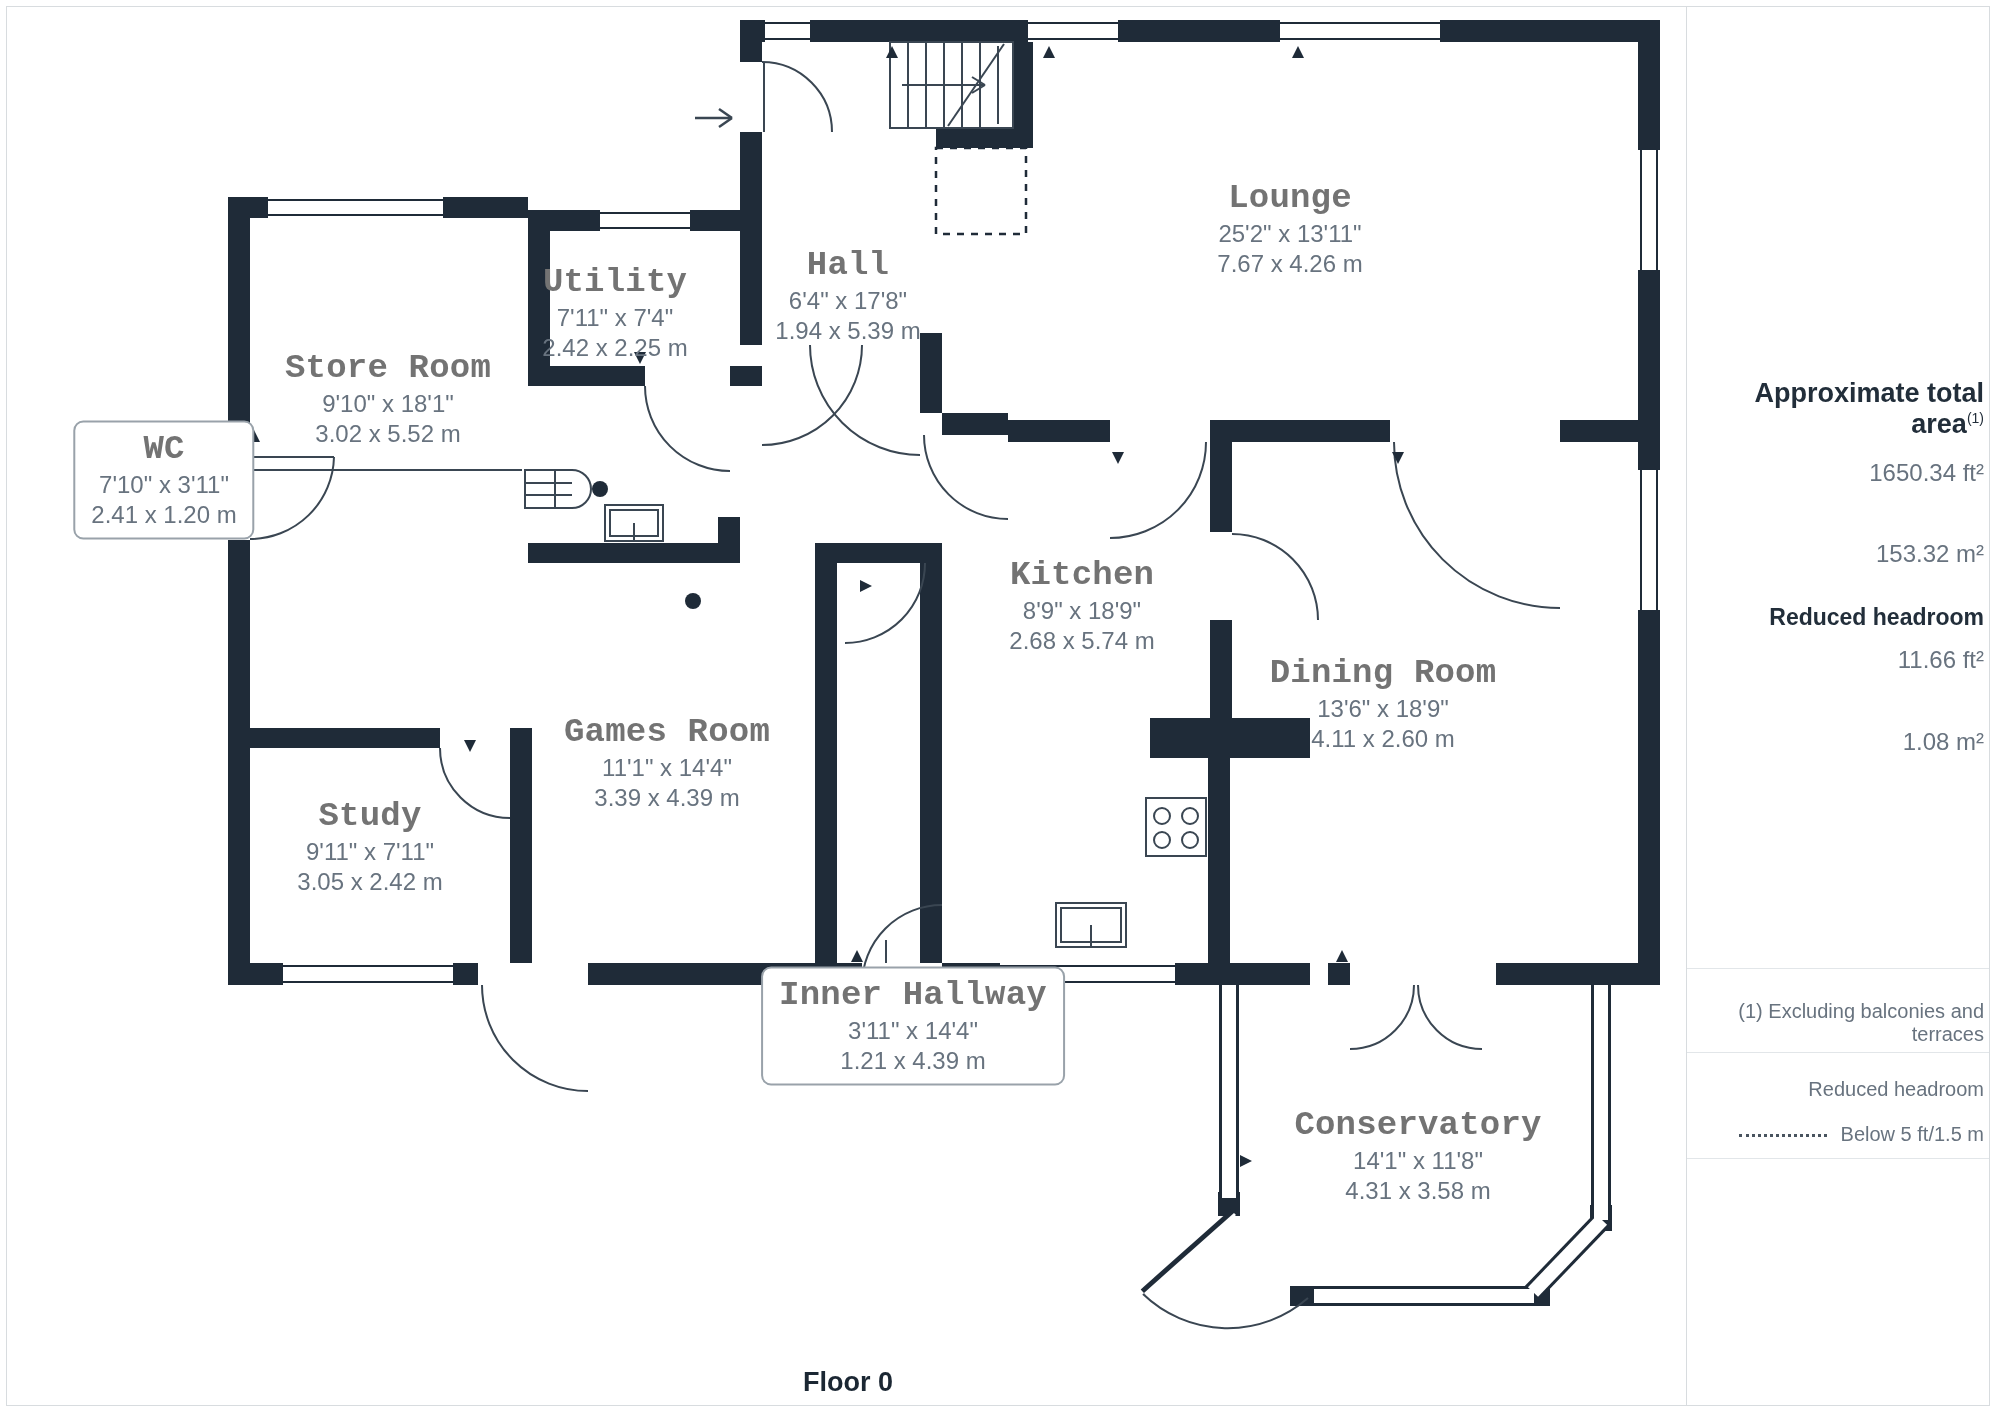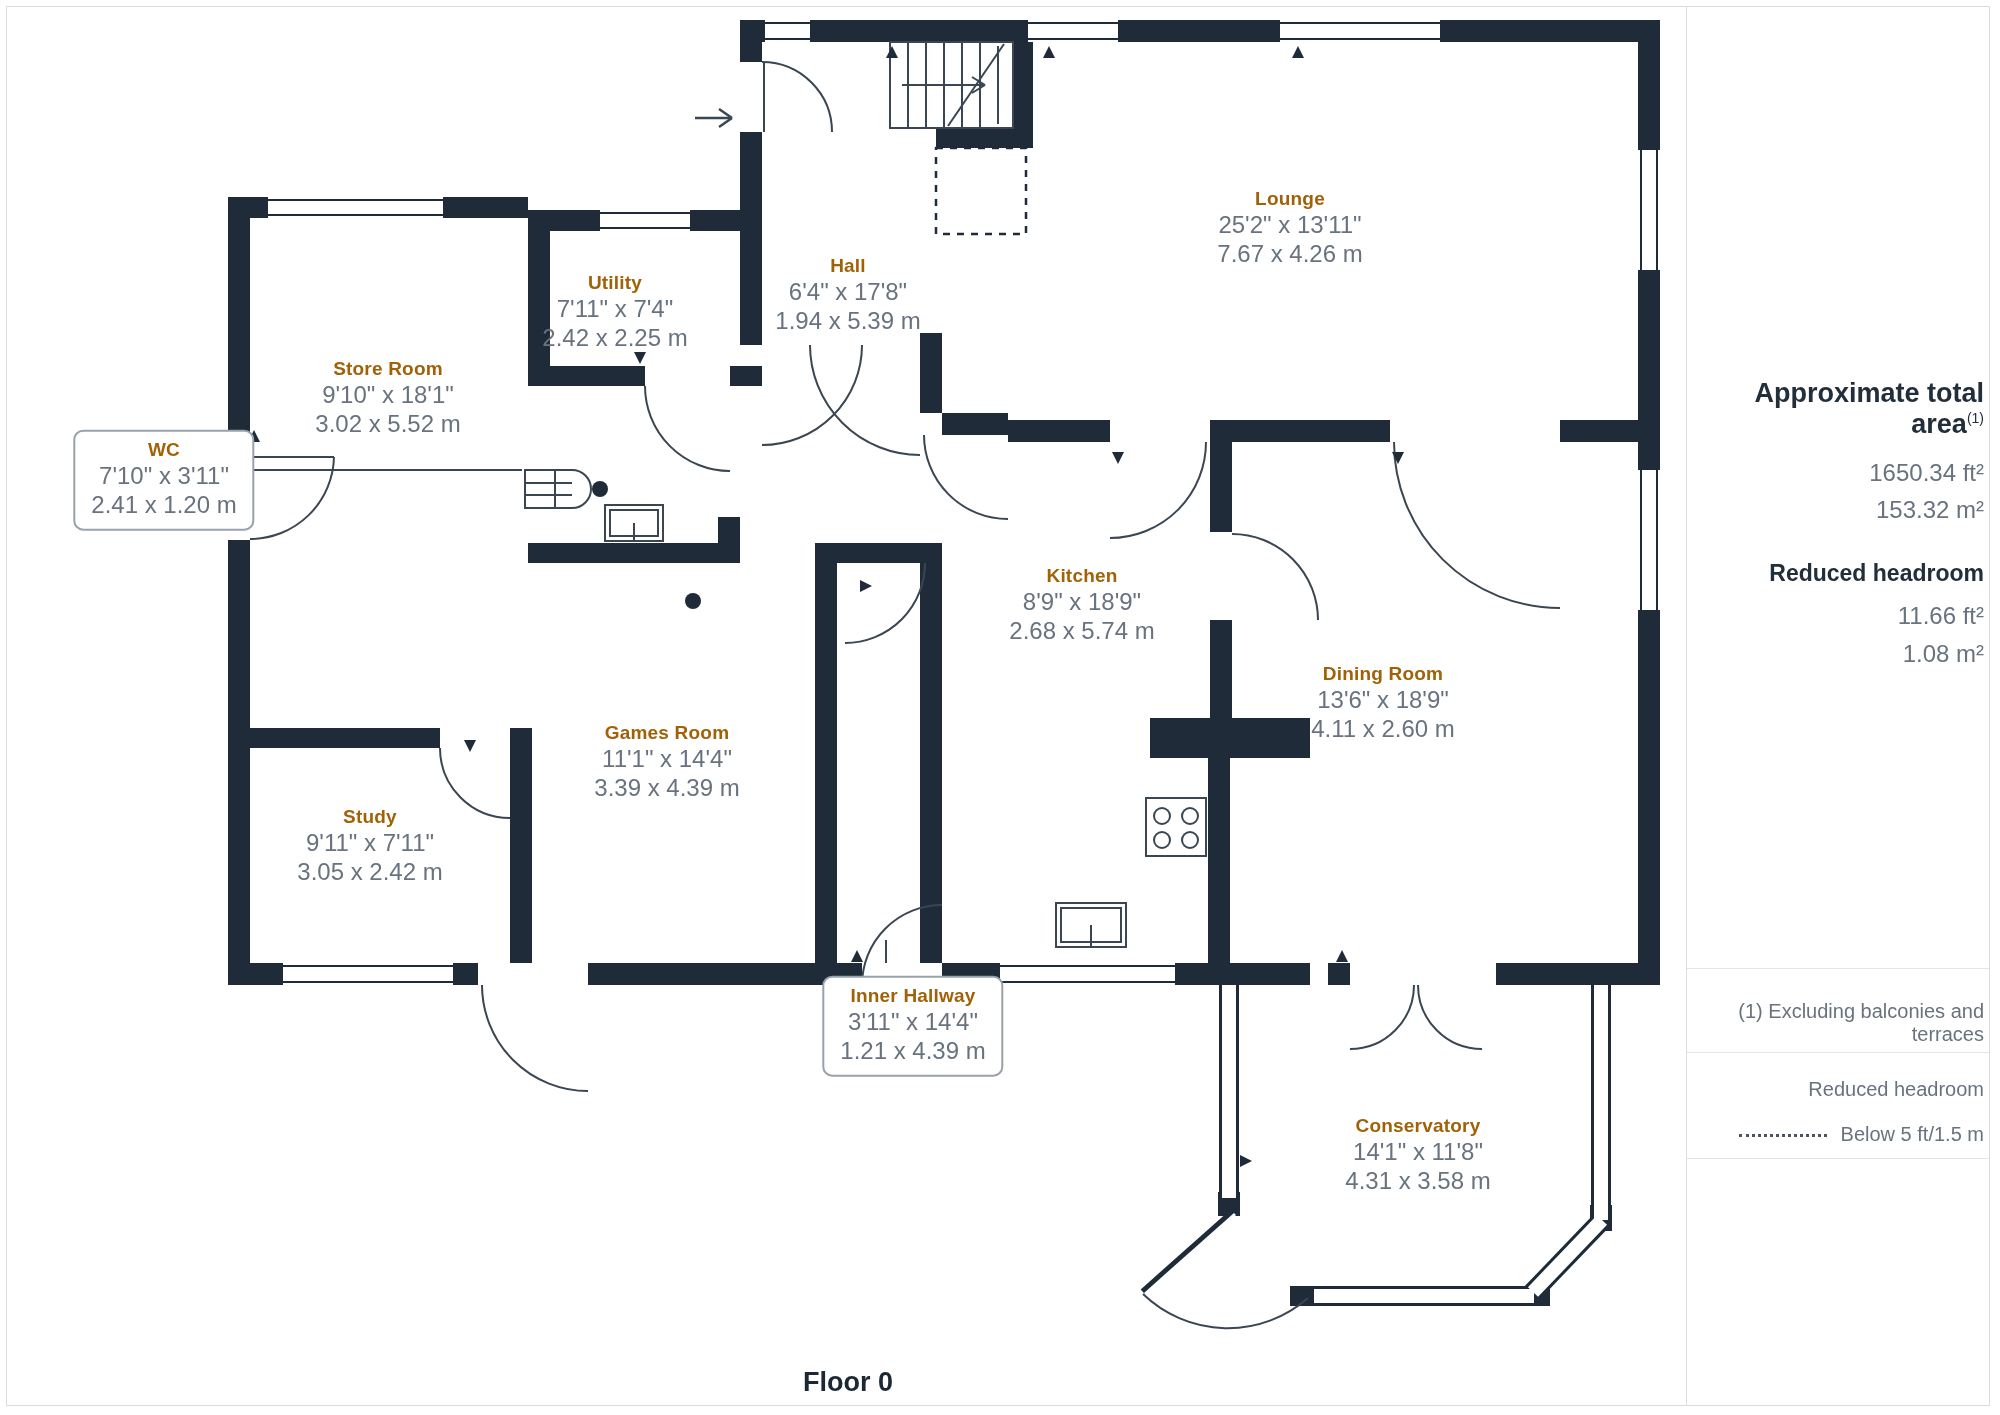--- a/index.html
+++ b/index.html
@@ -3,26 +3,26 @@
 <meta charset="utf-8">
 <style>
   html,body{margin:0;padding:0;background:#ffffff;}
   #page{position:relative;width:2000px;height:1415px;background:#ffffff;overflow:hidden;
         font-family:"Liberation Sans","DejaVu Sans",sans-serif;}
   #frame{position:absolute;left:6px;top:6px;width:1982px;height:1398px;border:1px solid #d8dcdf;}
   #sidebar-left-border{position:absolute;left:1686px;top:6px;width:1px;height:1399px;background:#d8dcdf;}
   .hdiv{position:absolute;left:1687px;width:302px;height:1px;background:#e2e6e9;}
   svg.plan{position:absolute;left:0;top:0;}
   .room-label{position:absolute;transform:translate(-50%,-50%);text-align:center;white-space:nowrap;line-height:1.22;}
-  .room-name{font-weight:700;font-size:19px;color:#a16207;letter-spacing:.2px;}
+  .room-name{font-weight:700;font-size:34px;color:#737373;letter-spacing:.2px;font-family:Liberation Mono, monospace;}
   .room-dims{font-size:24px;color:#68737f;}
   .callout{background:#fff;border:2px solid #99a2aa;border-radius:10px;padding:6px 16px 9px 16px;margin-left:28px;}
   .sb{position:absolute;text-align:right;color:#68737f;}
   .sb-title{font-weight:700;font-size:27px;color:#222e3a;}
-  .sb-val{font-size:24px;color:#68737f;line-height:1.55;}
+  .sb-val{font-size:24px;color:#68737f;line-height:1.55;margin-top:44px;}
   .sb-sub{font-weight:700;font-size:23px;color:#222e3a;}
   .sb-note{font-size:20px;color:#68737f;}
   .legend-dots{display:inline-block;width:88px;height:0;border-top:3px dotted #49545f;vertical-align:middle;margin-right:14px;}
   .disclaimer{font-size:19px;color:#68737f;line-height:1.45;}
   #floor-label{position:absolute;transform:translate(-50%,-50%);font-weight:700;font-size:27px;color:#1b2733;}
 </style>
 </head>
 <body>
 
 <div id="page">

